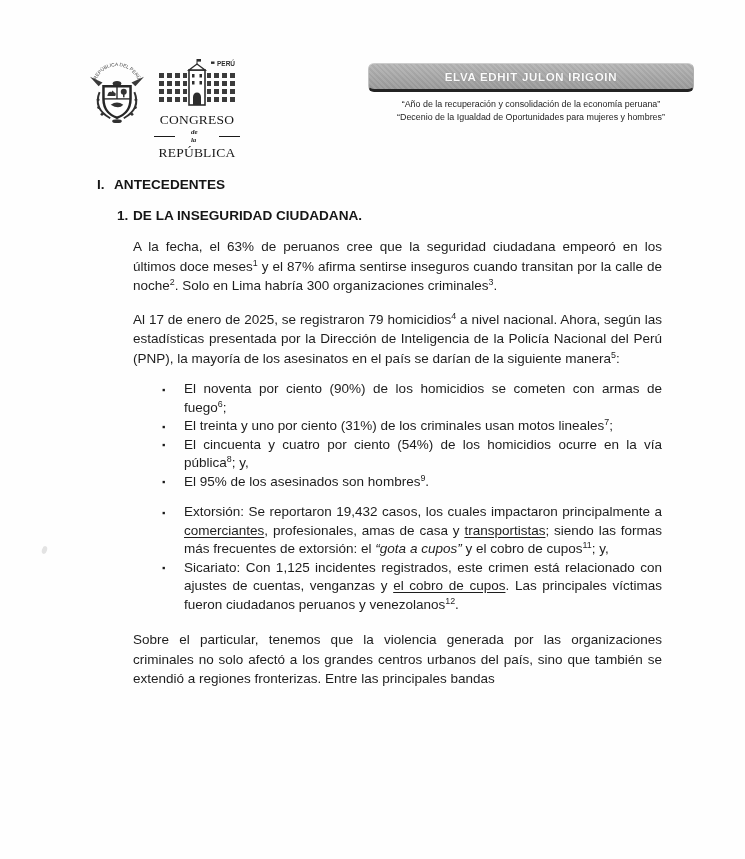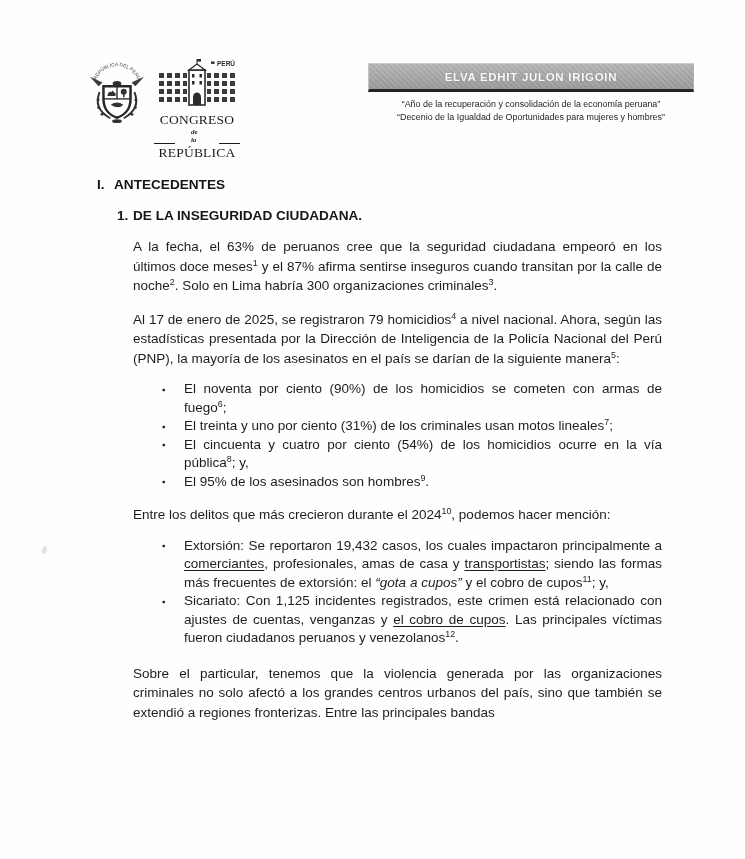--- a/index.html
+++ b/index.html
@@ -7,31 +7,31 @@
     position:relative;width:745px;height:859px;background:#fefefe;
     font-family:"Liberation Sans",sans-serif;color:#1d1d1d;overflow:hidden;
   }
   
   .header{display:flex;justify-content:space-between;align-items:flex-start;margin:60px 51px 0 88px;}
   .logos{display:flex;gap:9px;align-items:flex-start;}
   .coat{width:58px;height:72px;}
   .congress{display:flex;flex-direction:column;align-items:center;width:84px;margin-top:-2px;}
   .congress-word{font-family:"Liberation Serif",serif;font-weight:normal;font-size:13.5px;
     letter-spacing:.2px;line-height:1.08;text-align:center;color:#181818;margin-top:1px;}
-  .dela{display:flex;align-items:flex-end;gap:16px;margin:0.5px 0;}
+  .dela{display:flex;align-items:center;gap:16px;margin:0.5px 0;}
   .dela .rule{width:24px;border-top:1.3px solid #1a1a1a;height:0;}
   .dela .dela-txt{font-family:"Liberation Serif",serif;font-size:7px;font-style:italic;font-weight:bold;}
   .banner-col{width:326px;margin-top:3px;}
   .banner{
     height:25px;
     background:repeating-linear-gradient(45deg,rgba(255,255,255,.05) 0 2px,rgba(0,0,0,.04) 2px 4px),
                linear-gradient(#b7b7b7,#9b9b9b);
     border-top:1px solid #cccccc;border-left:1px solid #c3c3c3;border-right:1px solid #b0b0b0;
     border-bottom:3px solid #232323;
-    display:flex;align-items:center;justify-content:center;
+    display:flex;align-items:center;justify-content:center;border-radius:6px;
   }
   .banner-name{color:#fbfbfb;font-size:11.5px;font-weight:bold;letter-spacing:.7px;
     text-shadow:0 0 1px rgba(60,60,60,.45);}
   .mottos{margin-top:6px;font-size:8.9px;line-height:12.5px;text-align:center;color:#1d1d1d;}
   
   .main{margin:0 83px 0 97px;}
   .title{margin-top:34px;text-align:center;font-size:16px;font-weight:bold;letter-spacing:.3px;color:#151515;}
   .sec{margin-top:17px;font-weight:bold;font-size:13.6px;display:flex;color:#161616;}
   .sec .num{width:17px;flex:none;}
   .subsec{margin:16px 0 0 20px;font-weight:bold;font-size:13.6px;display:flex;color:#161616;}
@@ -166,21 +166,20 @@
 
     <p class="para">Al 17 de enero de 2025, se registraron 79 homicidios<sup>4</sup> a nivel nacional. Ahora, según las estadísticas presentada por la Dirección de Inteligencia de la Policía Nacional del Perú (PNP), la mayoría de los asesinatos en el país se darían de la siguiente manera<sup>5</sup>:</p>
 
     <ul class="blist">
       <li><span class="bullet">▪</span><span>El noventa por ciento (90%) de los homicidios se cometen con armas de fuego<sup>6</sup>;</span></li>
       <li><span class="bullet">▪</span><span>El treinta y uno por ciento (31%) de los criminales usan motos lineales<sup>7</sup>;</span></li>
       <li><span class="bullet">▪</span><span>El cincuenta y cuatro por ciento (54%) de los homicidios ocurre en la vía pública<sup>8</sup>; y,</span></li>
       <li><span class="bullet">▪</span><span>El 95% de los asesinados son hombres<sup>9</sup>.</span></li>
     </ul>
 
-    <p class="para">Entre los delitos que más crecieron durante el 2024<sup>10</sup>, podemos hacer mención:</p>
 
     <ul class="blist">
       <li><span class="bullet">▪</span><span>Extorsión: Se reportaron 19,432 casos, los cuales impactaron principalmente a <u>comerciantes</u>, profesionales, amas de casa y <u>transportistas</u>; siendo las formas más frecuentes de extorsión: el <em>“gota a cupos”</em> y el cobro de cupos<sup>11</sup>; y,</span></li>
       <li><span class="bullet">▪</span><span>Sicariato: Con 1,125 incidentes registrados, este crimen está relacionado con ajustes de cuentas, venganzas y <u>el cobro de cupos</u>. Las principales víctimas fueron ciudadanos peruanos y venezolanos<sup>12</sup>.</span></li>
     </ul>
 
     <p class="para" style="margin-top:16px">Sobre el particular, tenemos que la violencia generada por las organizaciones criminales no solo afectó a los grandes centros urbanos del país, sino que también se extendió a regiones fronterizas. Entre las principales bandas</p>
   </div>
 
   <div class="artifact"></div>

